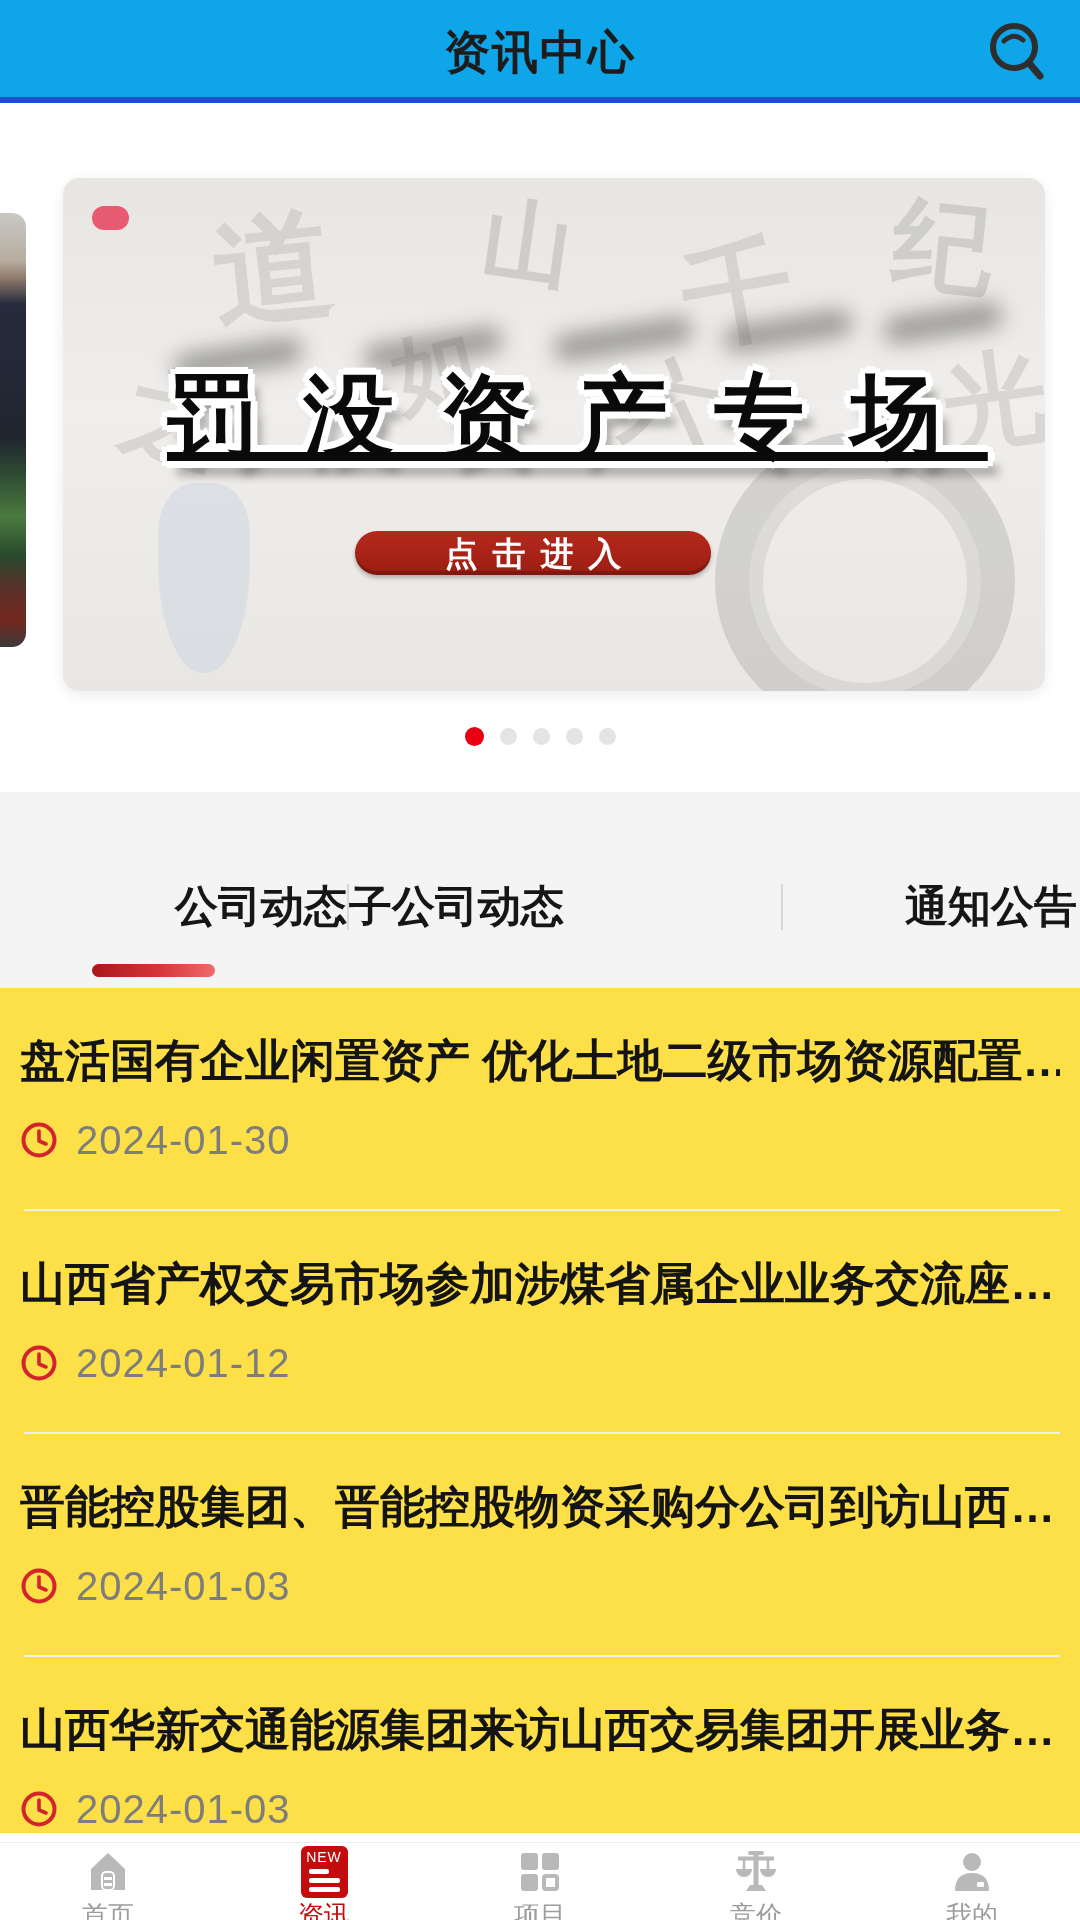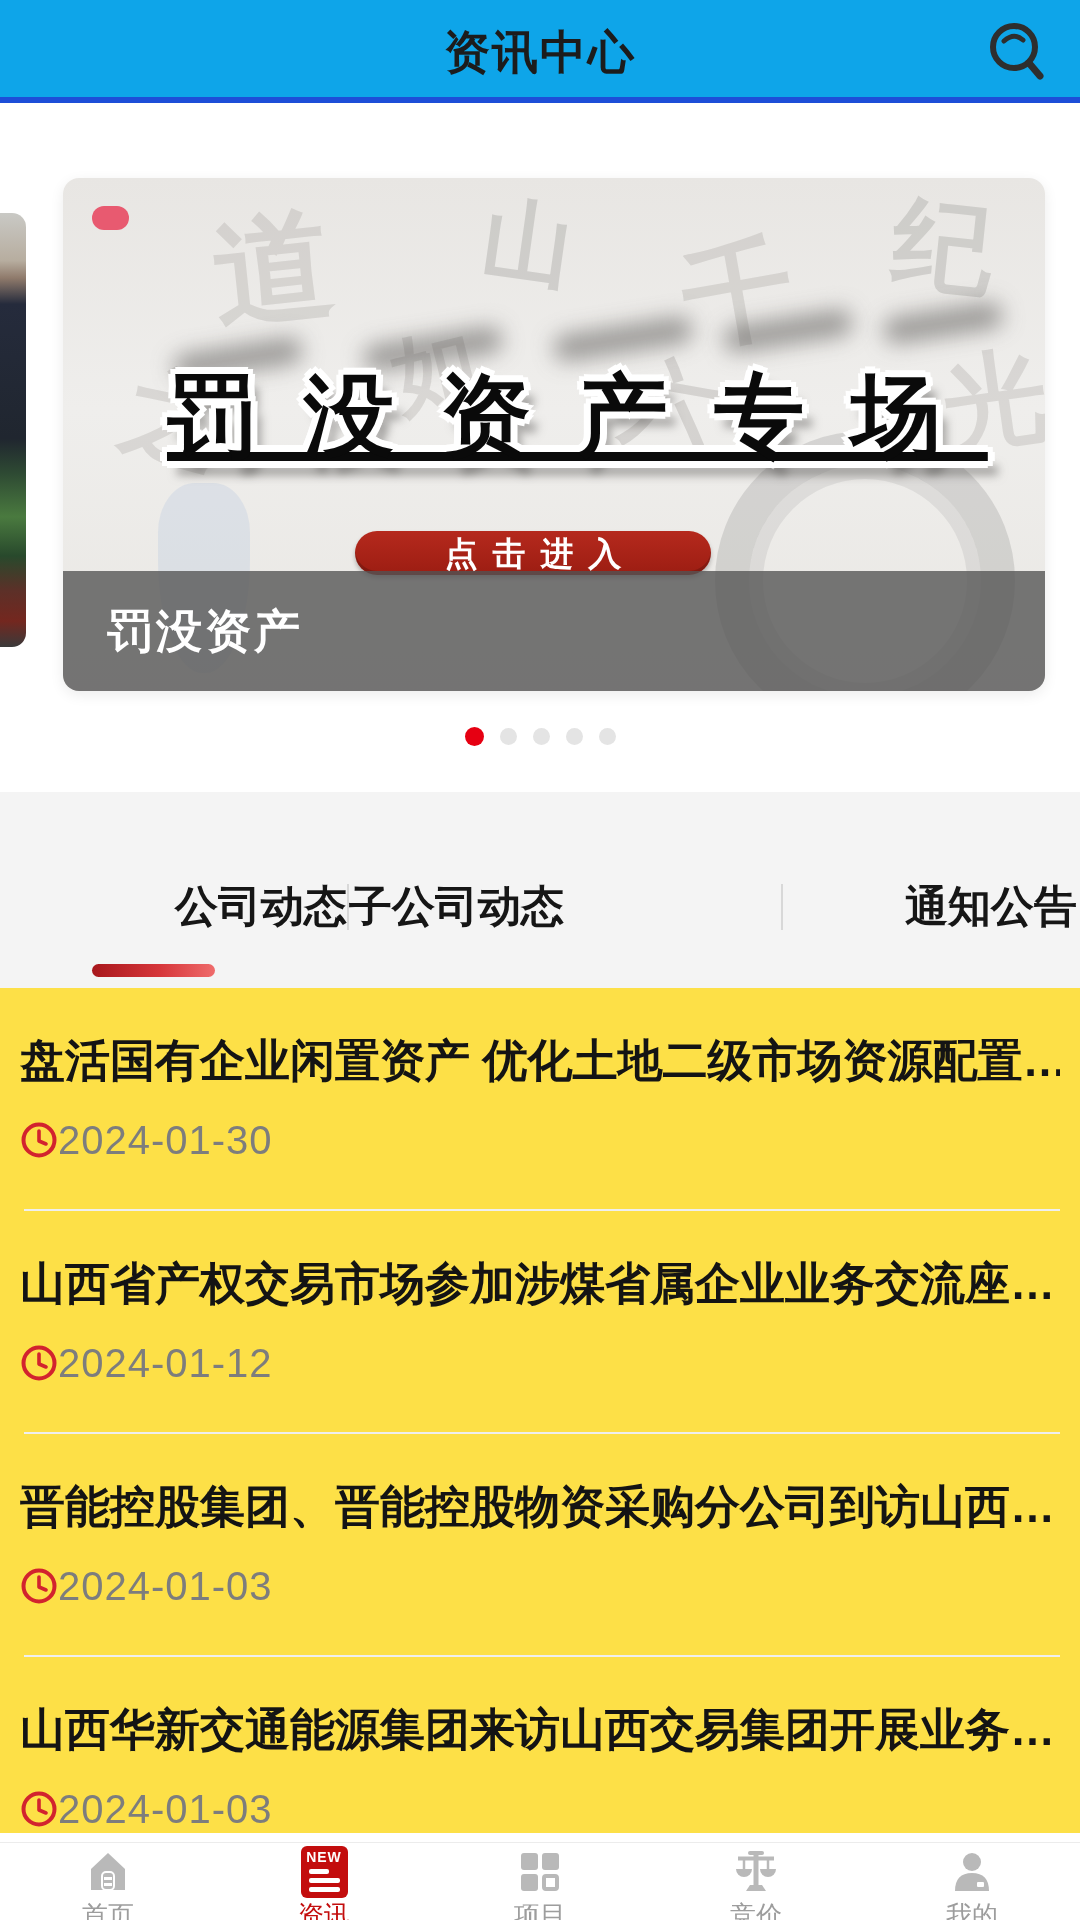--- a/index.html
+++ b/index.html
@@ -112,40 +112,40 @@
     background:linear-gradient(90deg,#a8171c 0%,#d6363a 55%,#ef6b6b 100%);
   }
 
   
   .news-list { background:#fde047; }
   .news-item { padding:44px 20px 0 20px; }
   .news-title {
     font-size:45px; font-weight:700; color:#141414; line-height:58px;
     white-space:nowrap; overflow:hidden;
   }
-  .news-meta { display:flex; align-items:center; gap:0; margin-top:26px; height:48px; }
+  .news-meta { display:flex; align-items:center; gap:18px; margin-top:26px; height:48px; }
   .clock-icon { width:38px; height:38px; flex:0 0 auto; }
   .news-date { font-size:40px; color:#7d7d7d; letter-spacing:1px; }
   .news-divider { margin:45px 0 0 4px; border-bottom:2px solid #efefef; }
 
   
   .tabbar {
     position:absolute; left:0; bottom:0; width:1080px; height:78px;
     background:#fff; border-top:1px solid #ececec;
     display:flex; align-items:flex-start;
   }
   .tabbar-item { flex:1; display:flex; flex-direction:column; align-items:center; padding-top:4px; }
   .tabbar-icon { height:50px; display:flex; align-items:center; justify-content:center; }
   .tabbar-label { font-size:26px; color:#9d9d9d; margin-top:1px; }
   .tabbar-item.active .tabbar-label { color:#c30d0d; }
   .news-icon-box {
     width:47px; height:52px; background:#c30d0d; border-radius:6px;
     display:flex; flex-direction:column; align-items:center; padding-top:3px;
   }
-  .news-icon-new { color:#fff; font-size:14px; font-weight:700; letter-spacing:1px; line-height:16px; }
+  .news-icon-new { color:#fff; font-size:14px; font-weight:400; letter-spacing:1px; line-height:16px; }
   .news-icon-bar { background:#fff; border-radius:2px; height:5px; margin-top:4px; }
   .bar-short { width:20px; align-self:flex-start; margin-left:8px; }
   .bar-long { width:31px; }
 </style>
 </head>
 <body>
 
 <div class="header">
   <div class="header-title">资讯中心</div>
   <div class="search-btn">
@@ -183,23 +183,20 @@
     <div class="watch"></div>
 
     <div class="banner-badge"></div>
 
     <div class="banner-title">罚没资产专场</div>
 
     <div class="cta-button">
       <span class="cta-label">点击进入</span>
     </div>
 
-    <div class="caption-bar">
-      <span class="caption-text">罚没资产</span>
-    </div>
   </div>
 
   <div class="dots">
     <div class="dot active"></div>
     <div class="dot"></div>
     <div class="dot"></div>
     <div class="dot"></div>
     <div class="dot"></div>
   </div>
 </div>

